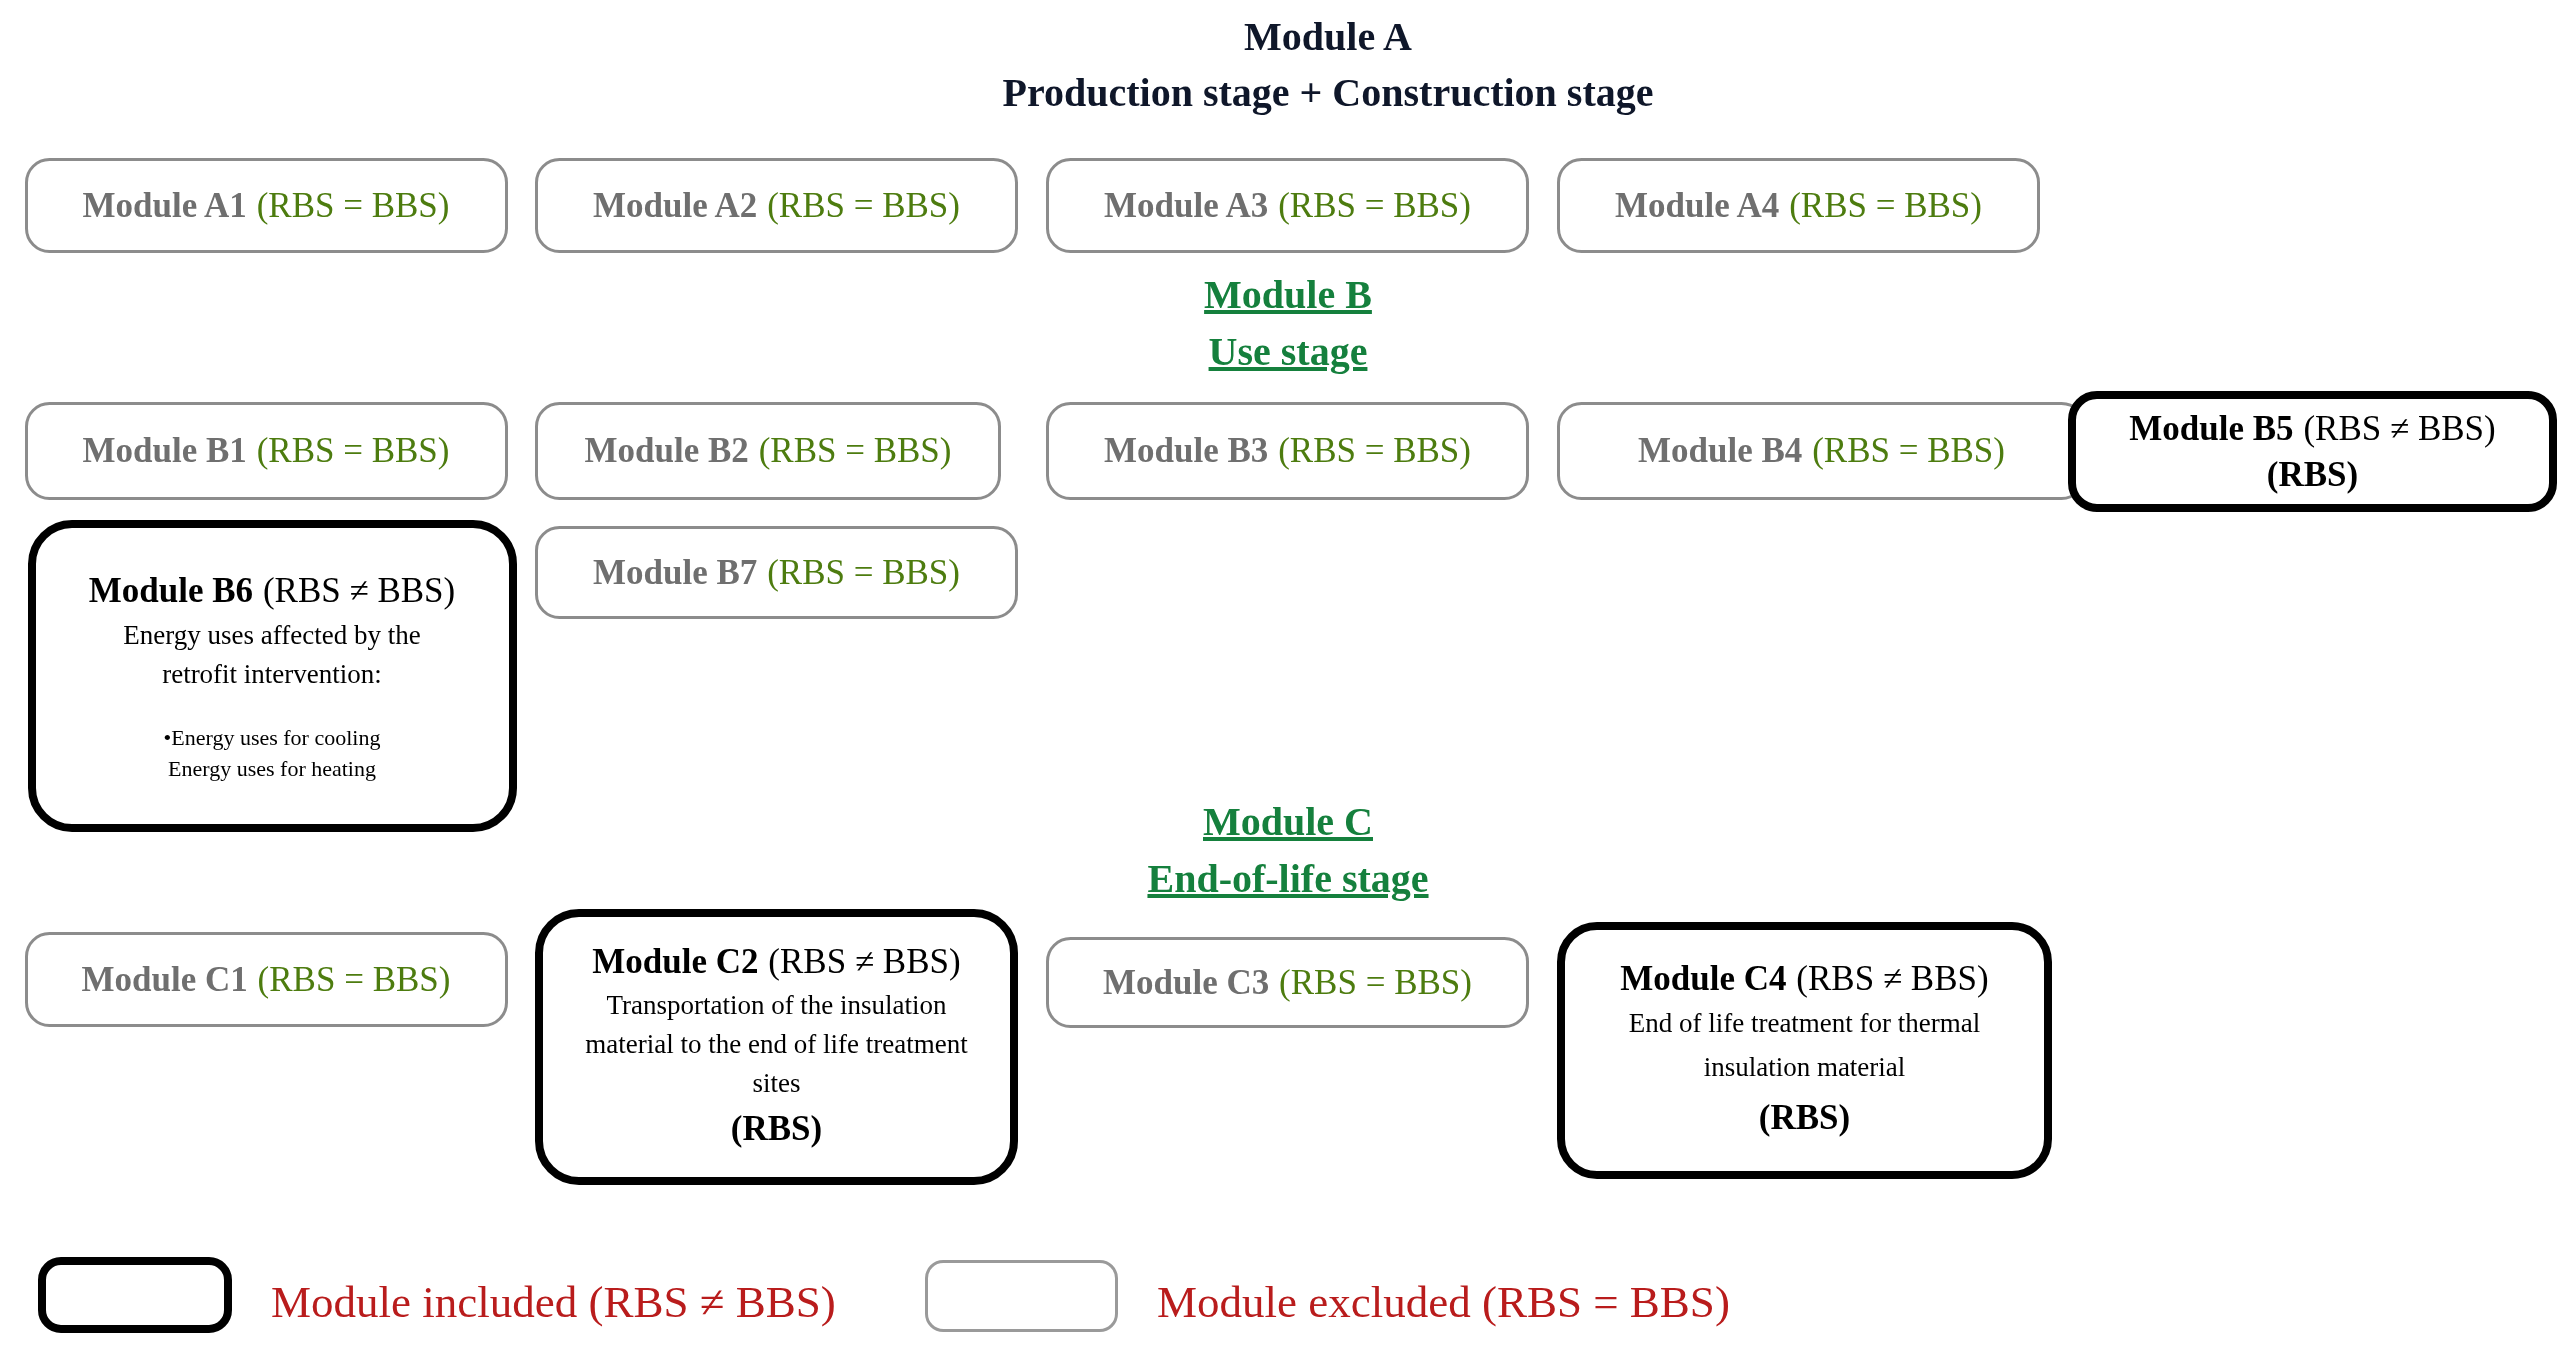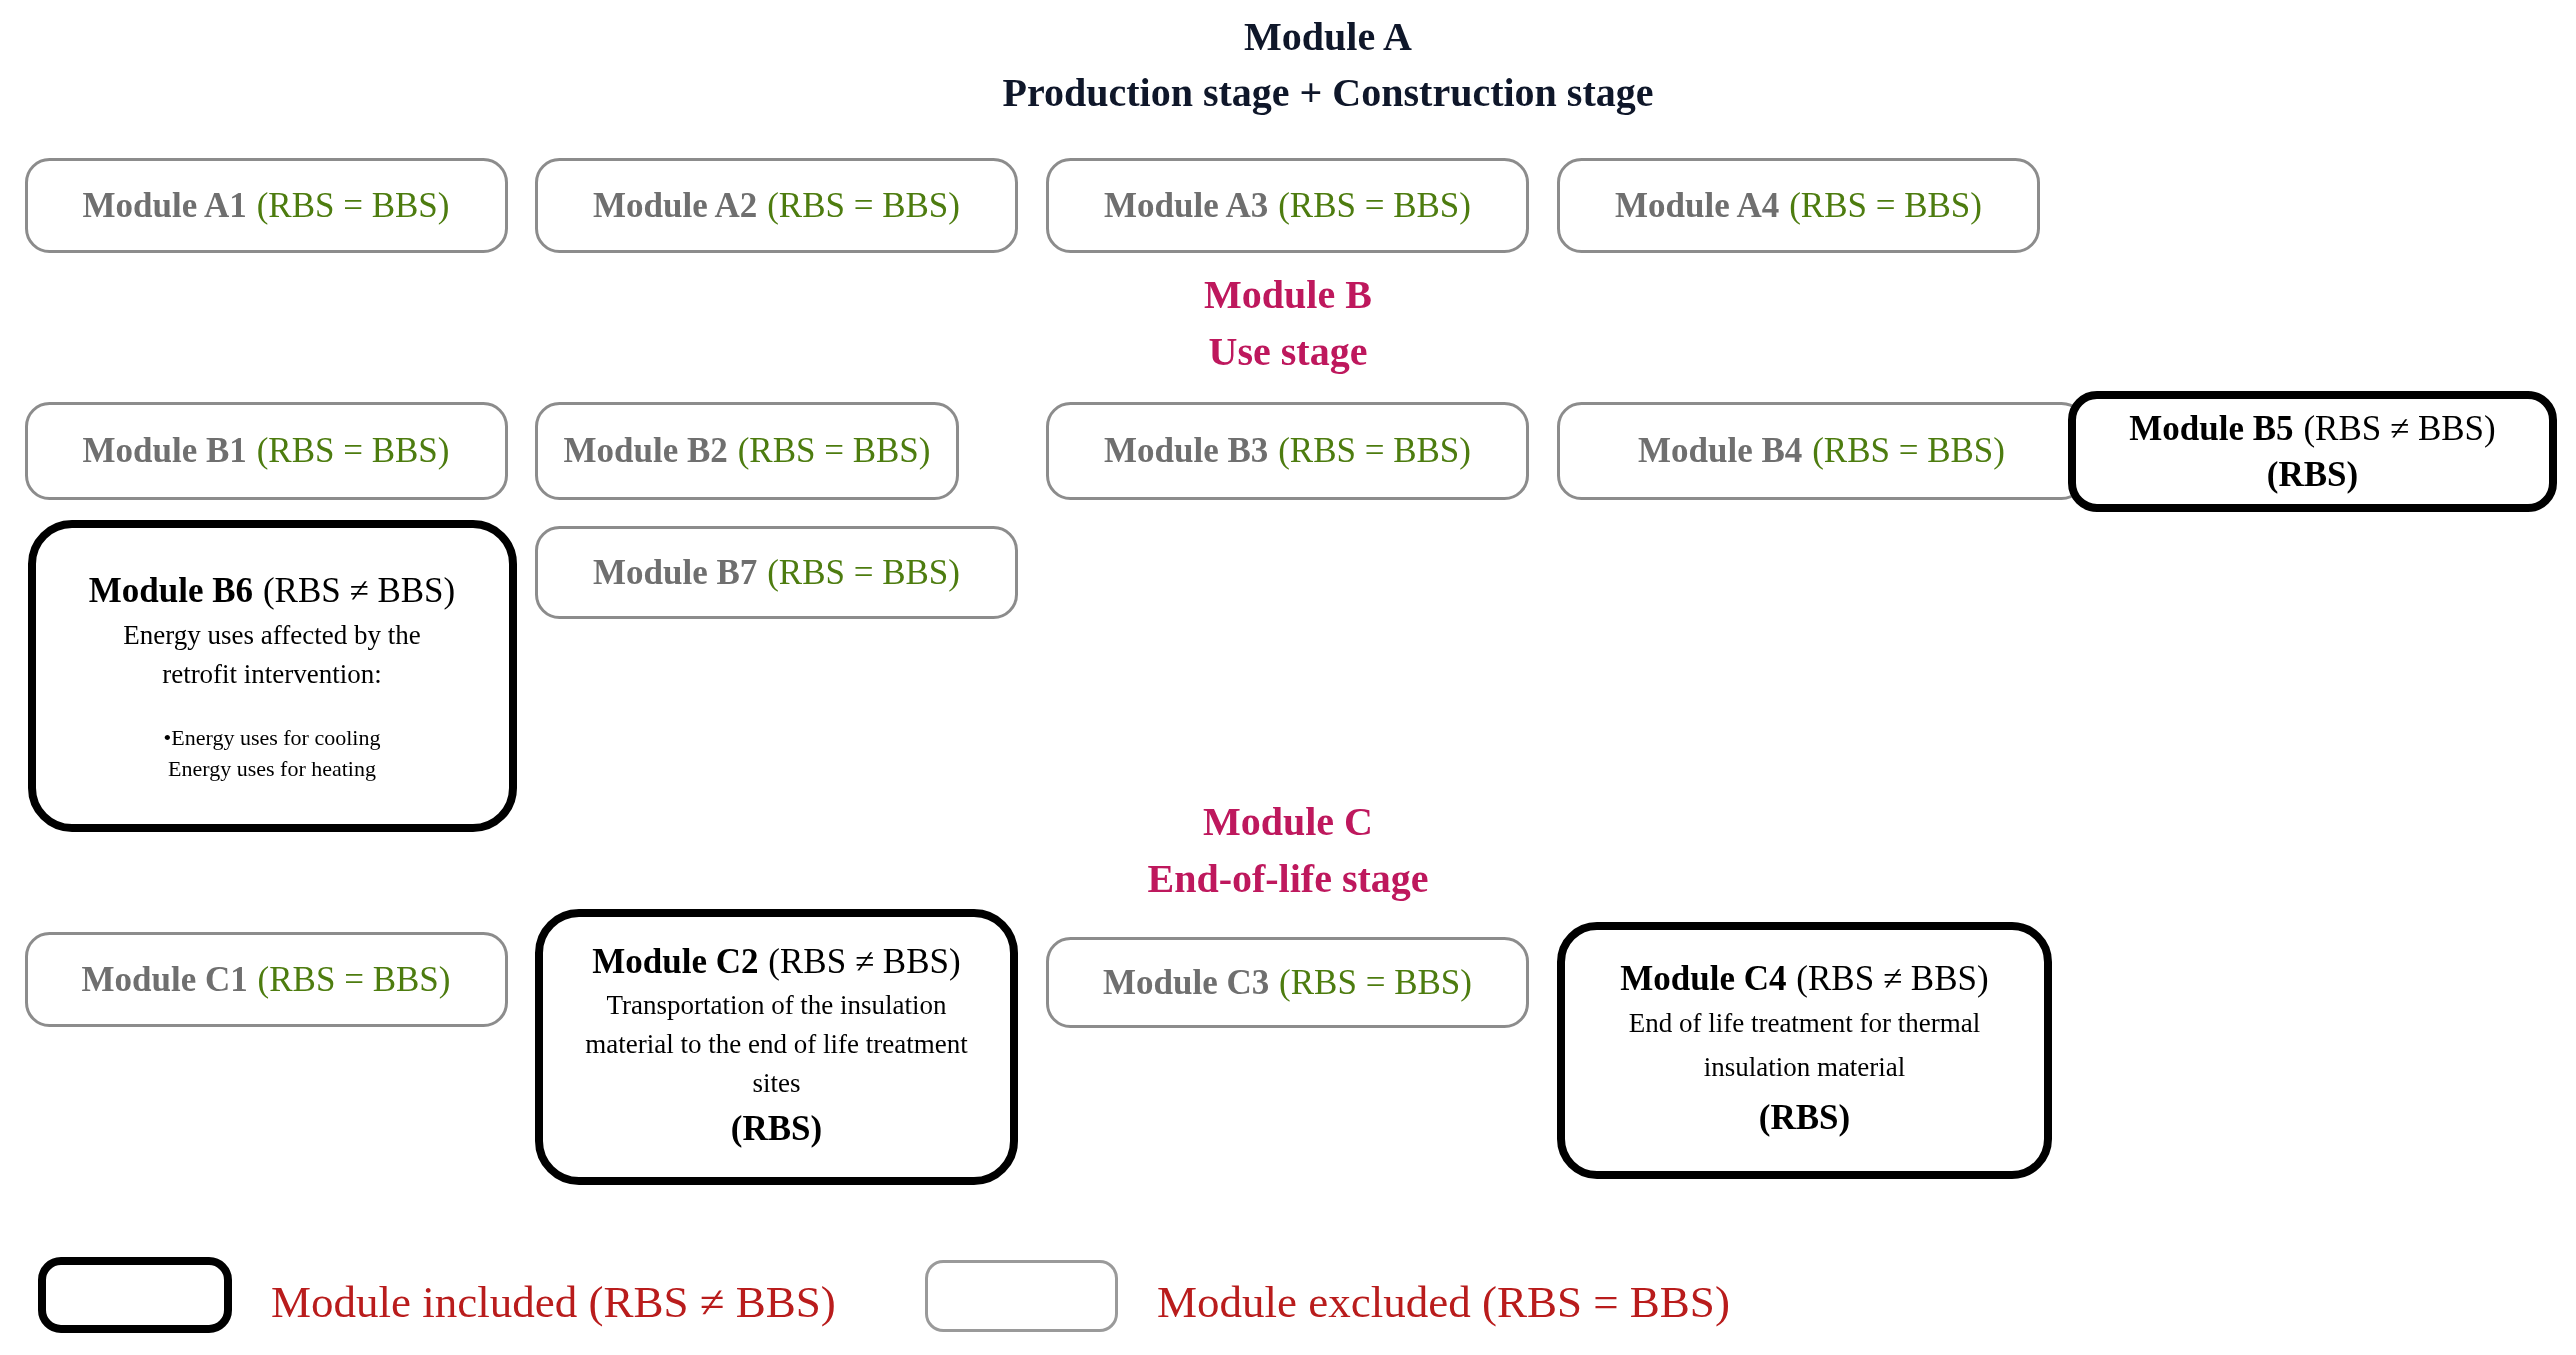--- a/index.html
+++ b/index.html
@@ -9,21 +9,21 @@
     background:#ffffff;
     font-family:"Liberation Serif","DejaVu Serif",serif;
     overflow:hidden;
   }
   .stage-title{
     position:absolute;left:0;width:100%;
     text-align:center;font-weight:bold;
     font-size:40px;line-height:1.42;
   }
   .stage-title.gray{color:#0f172a;margin-left:40px;}
-  .stage-title.black{color:#be185d;}
+  .stage-title.black{color:#15803d;text-decoration:underline;}
   .box{
     position:absolute;box-sizing:border-box;
     background:#ffffff;
     display:flex;flex-direction:column;
     align-items:center;justify-content:center;
     text-align:center;
     font-size:35px;
   }
   .gray-box{
     border:3.7px solid #8c8c8c;
@@ -83,21 +83,21 @@
   </div>
 
   <div class="stage-title black" style="top:267px">
     <div>Module B</div>
     <div>Use stage</div>
   </div>
 
   <div class="box gray-box" style="left:24.5px;top:402px;width:483px;height:98px">
     <div class="bl"><span class="nm">Module B1</span><span class="sfx">(RBS = BBS)</span></div>
   </div>
-  <div class="box gray-box" style="left:535px;top:402px;width:424px;height:98px">
+  <div class="box gray-box" style="left:535px;top:402px;width:466px;height:98px">
     <div class="bl"><span class="nm">Module B2</span><span class="sfx">(RBS = BBS)</span></div>
   </div>
   <div class="box gray-box" style="left:1046px;top:402px;width:483px;height:98px">
     <div class="bl"><span class="nm">Module B3</span><span class="sfx">(RBS = BBS)</span></div>
   </div>
   <div class="box gray-box" style="left:1557px;top:402px;width:529px;height:98px">
     <div class="bl"><span class="nm">Module B4</span><span class="sfx">(RBS = BBS)</span></div>
   </div>
   <div class="box black-box b5" style="left:2068px;top:391px;width:489px;height:121px;border-radius:29px">
     <div class="bl"><span class="nm">Module B5</span><span class="sfx">(RBS ≠ BBS)</span></div>

